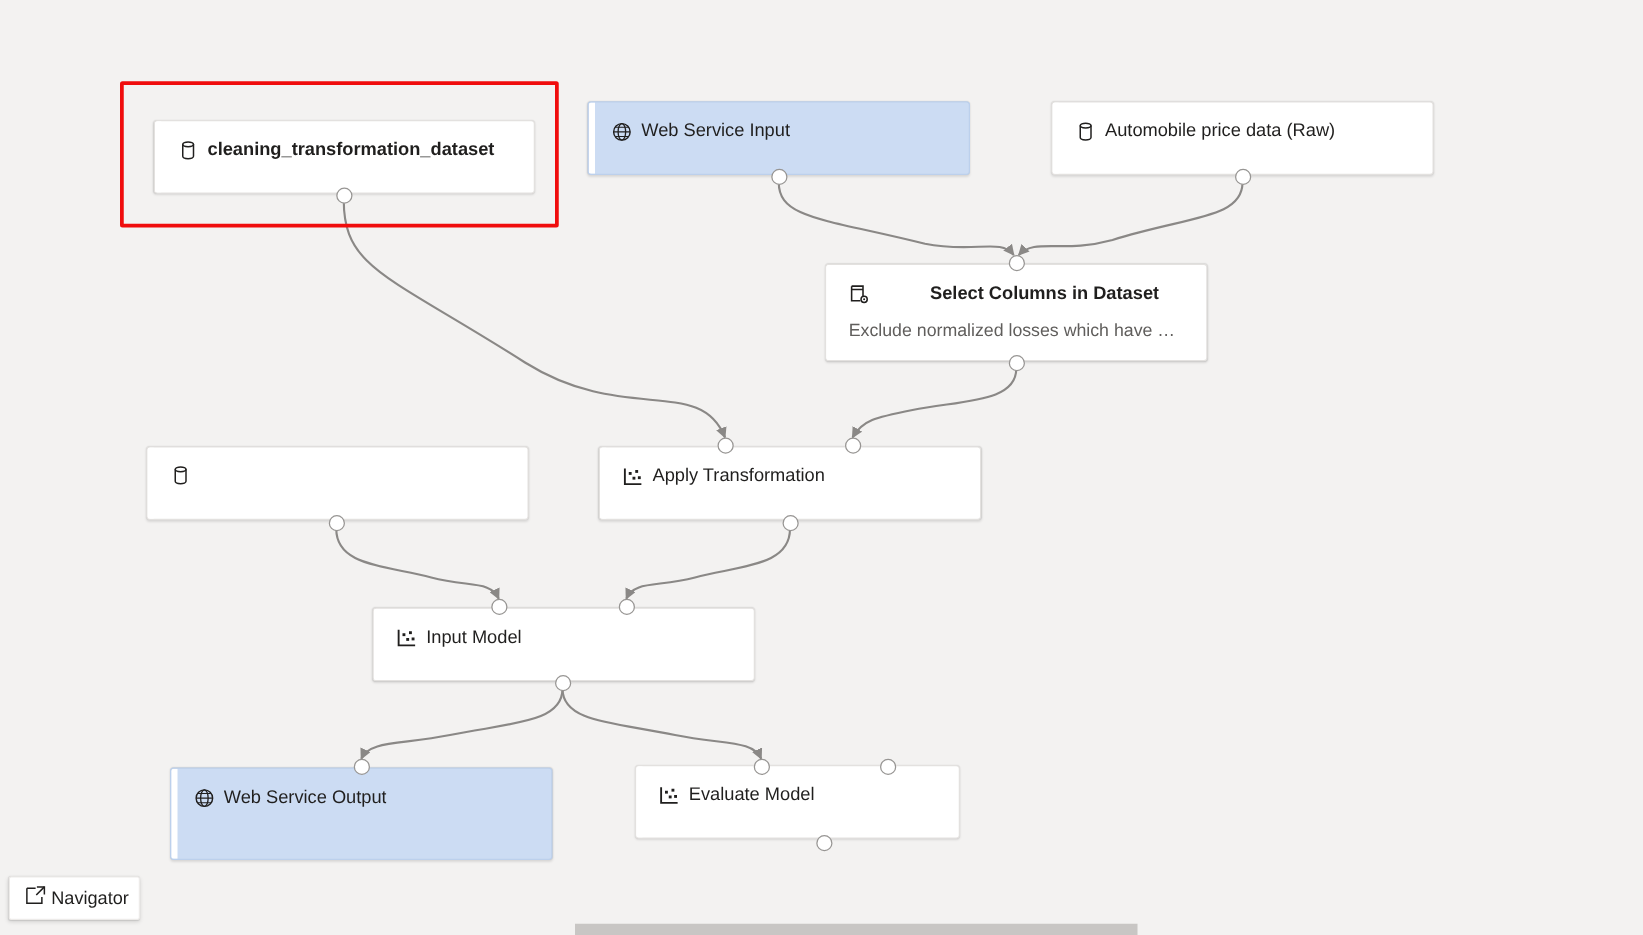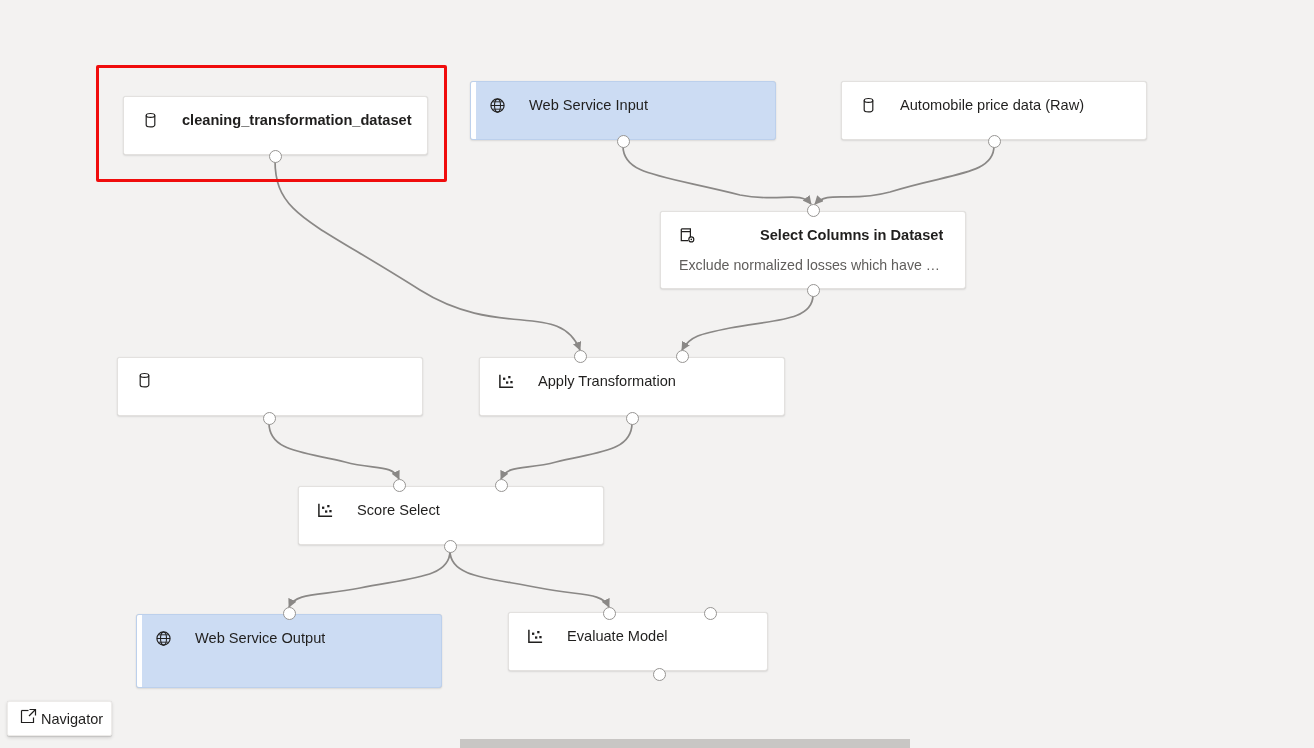--- a/index.html
+++ b/index.html
@@ -51,21 +51,21 @@
     background: #ccdcf3;
     border-color: #bcd0ec;
   }
   .node-head {
     position: absolute;
     left: 18px;
     top: 14px;
     right: 10px;
     display: flex;
     align-items: center;
-    gap: 23px;
+    gap: 7px;
   }
   .node-title {
     font-size: 14.6px;
     color: #201f1e;
     line-height: 18px;
     white-space: nowrap;
     overflow: hidden;
     text-overflow: ellipsis;
   }
   .node-title.bold { font-weight: bold; margin-left: 41px; }
@@ -253,21 +253,21 @@
       <div class="node" style="left: 298px; top: 486px; width: 306px; height: 59px;">
         <div class="strip"></div>
         <div class="node-head">
           <svg class="node-icon" viewBox="0 0 17 17">
             <path d="M1.9 1.7 L1.9 14.3 L15.1 14.3" fill="none" stroke="#201f1e" stroke-width="1.5"></path>
             <rect x="5" y="4.6" width="2.3" height="2.3" fill="#201f1e"></rect>
             <rect x="10.2" y="3" width="2.3" height="2.3" fill="#201f1e"></rect>
             <rect x="8" y="8.4" width="2.3" height="2.3" fill="#201f1e"></rect>
             <rect x="12.3" y="8" width="2.3" height="2.3" fill="#201f1e"></rect>
           </svg>
-          <div class="node-title">Score Select</div>
+          <div class="node-title">Input Model</div>
         </div>
       </div>
       <div class="node blue" style="left: 136px; top: 614px; width: 306px; height: 74px;">
         <div class="strip"></div>
         <div class="node-head">
           <svg class="node-icon" viewBox="0 0 17 17">
             <circle cx="8.5" cy="8.5" r="6.6" fill="none" stroke="#201f1e" stroke-width="1.15"></circle>
             <ellipse cx="8.5" cy="8.5" rx="3" ry="6.6" fill="none" stroke="#201f1e" stroke-width="1.05"></ellipse>
             <path d="M2.0 8.5 L15.0 8.5" stroke="#201f1e" stroke-width="1.05" fill="none"></path>
             <path d="M3.3 4.8 L13.7 4.8" stroke="#201f1e" stroke-width="0.9" fill="none"></path>

